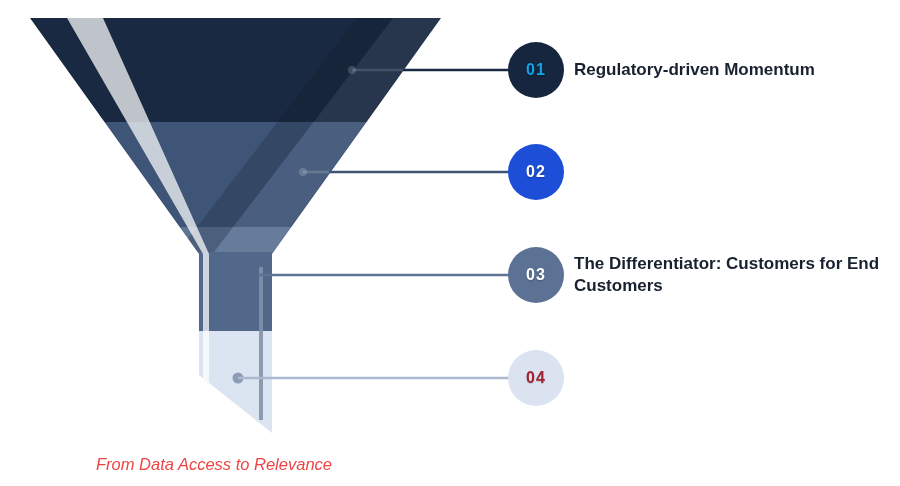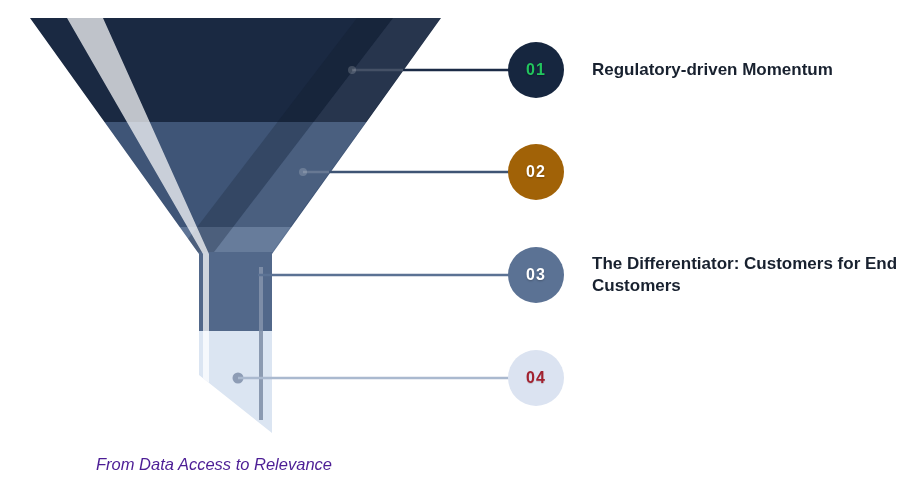--- a/index.html
+++ b/index.html
@@ -18,38 +18,38 @@
     align-items:center;
   }
   .stage-badge{
     width:56px;height:56px;
     border-radius:50%;
     flex:0 0 56px;
     display:flex;align-items:center;justify-content:center;
     font-weight:bold;font-size:16px;letter-spacing:1px;
     box-shadow:2px 2px 0 rgba(255,255,255,0.55);
   }
-  .badge-1{background:#16263f;color:#22c55e;text-shadow:0 1px 2px rgba(0,0,0,0.35);}
-  .badge-2{background:#a16207;color:#ffffff;text-shadow:0 1px 2px rgba(0,0,0,0.30);text-align:right;}
+  .badge-1{background:#16263f;color:#0ea5e9;text-shadow:0 1px 2px rgba(0,0,0,0.35);}
+  .badge-2{background:#1d4ed8;color:#ffffff;text-shadow:0 1px 2px rgba(0,0,0,0.30);text-align:right;}
   .badge-3{background:#5b7294;color:#ffffff;text-shadow:0 1px 2px rgba(0,0,0,0.25);}
   .badge-4{background:#dbe3f1;color:#a32230;text-shadow:0 1px 1px rgba(0,0,0,0.15);justify-content:center;}
   .stage-label{
-    margin-left:28px;
+    margin-left:10px;
     max-width:322px;
     font-size:17px;
     font-weight:bold;
     line-height:22px;
     color:#18212f;
   }
   .funnel-caption{
     position:absolute;
     left:96px;top:455px;
     font-size:16.5px;
     font-style:italic;
-    color:#4c1d95;
+    color:#ef4444;
   }
 </style>
 </head>
 <body>
 
 <div class="stage-canvas">
 
   <svg class="funnel-svg" width="900" height="486" viewBox="0 0 900 486">
     <defs>
       <clipPath id="funnelClip">

